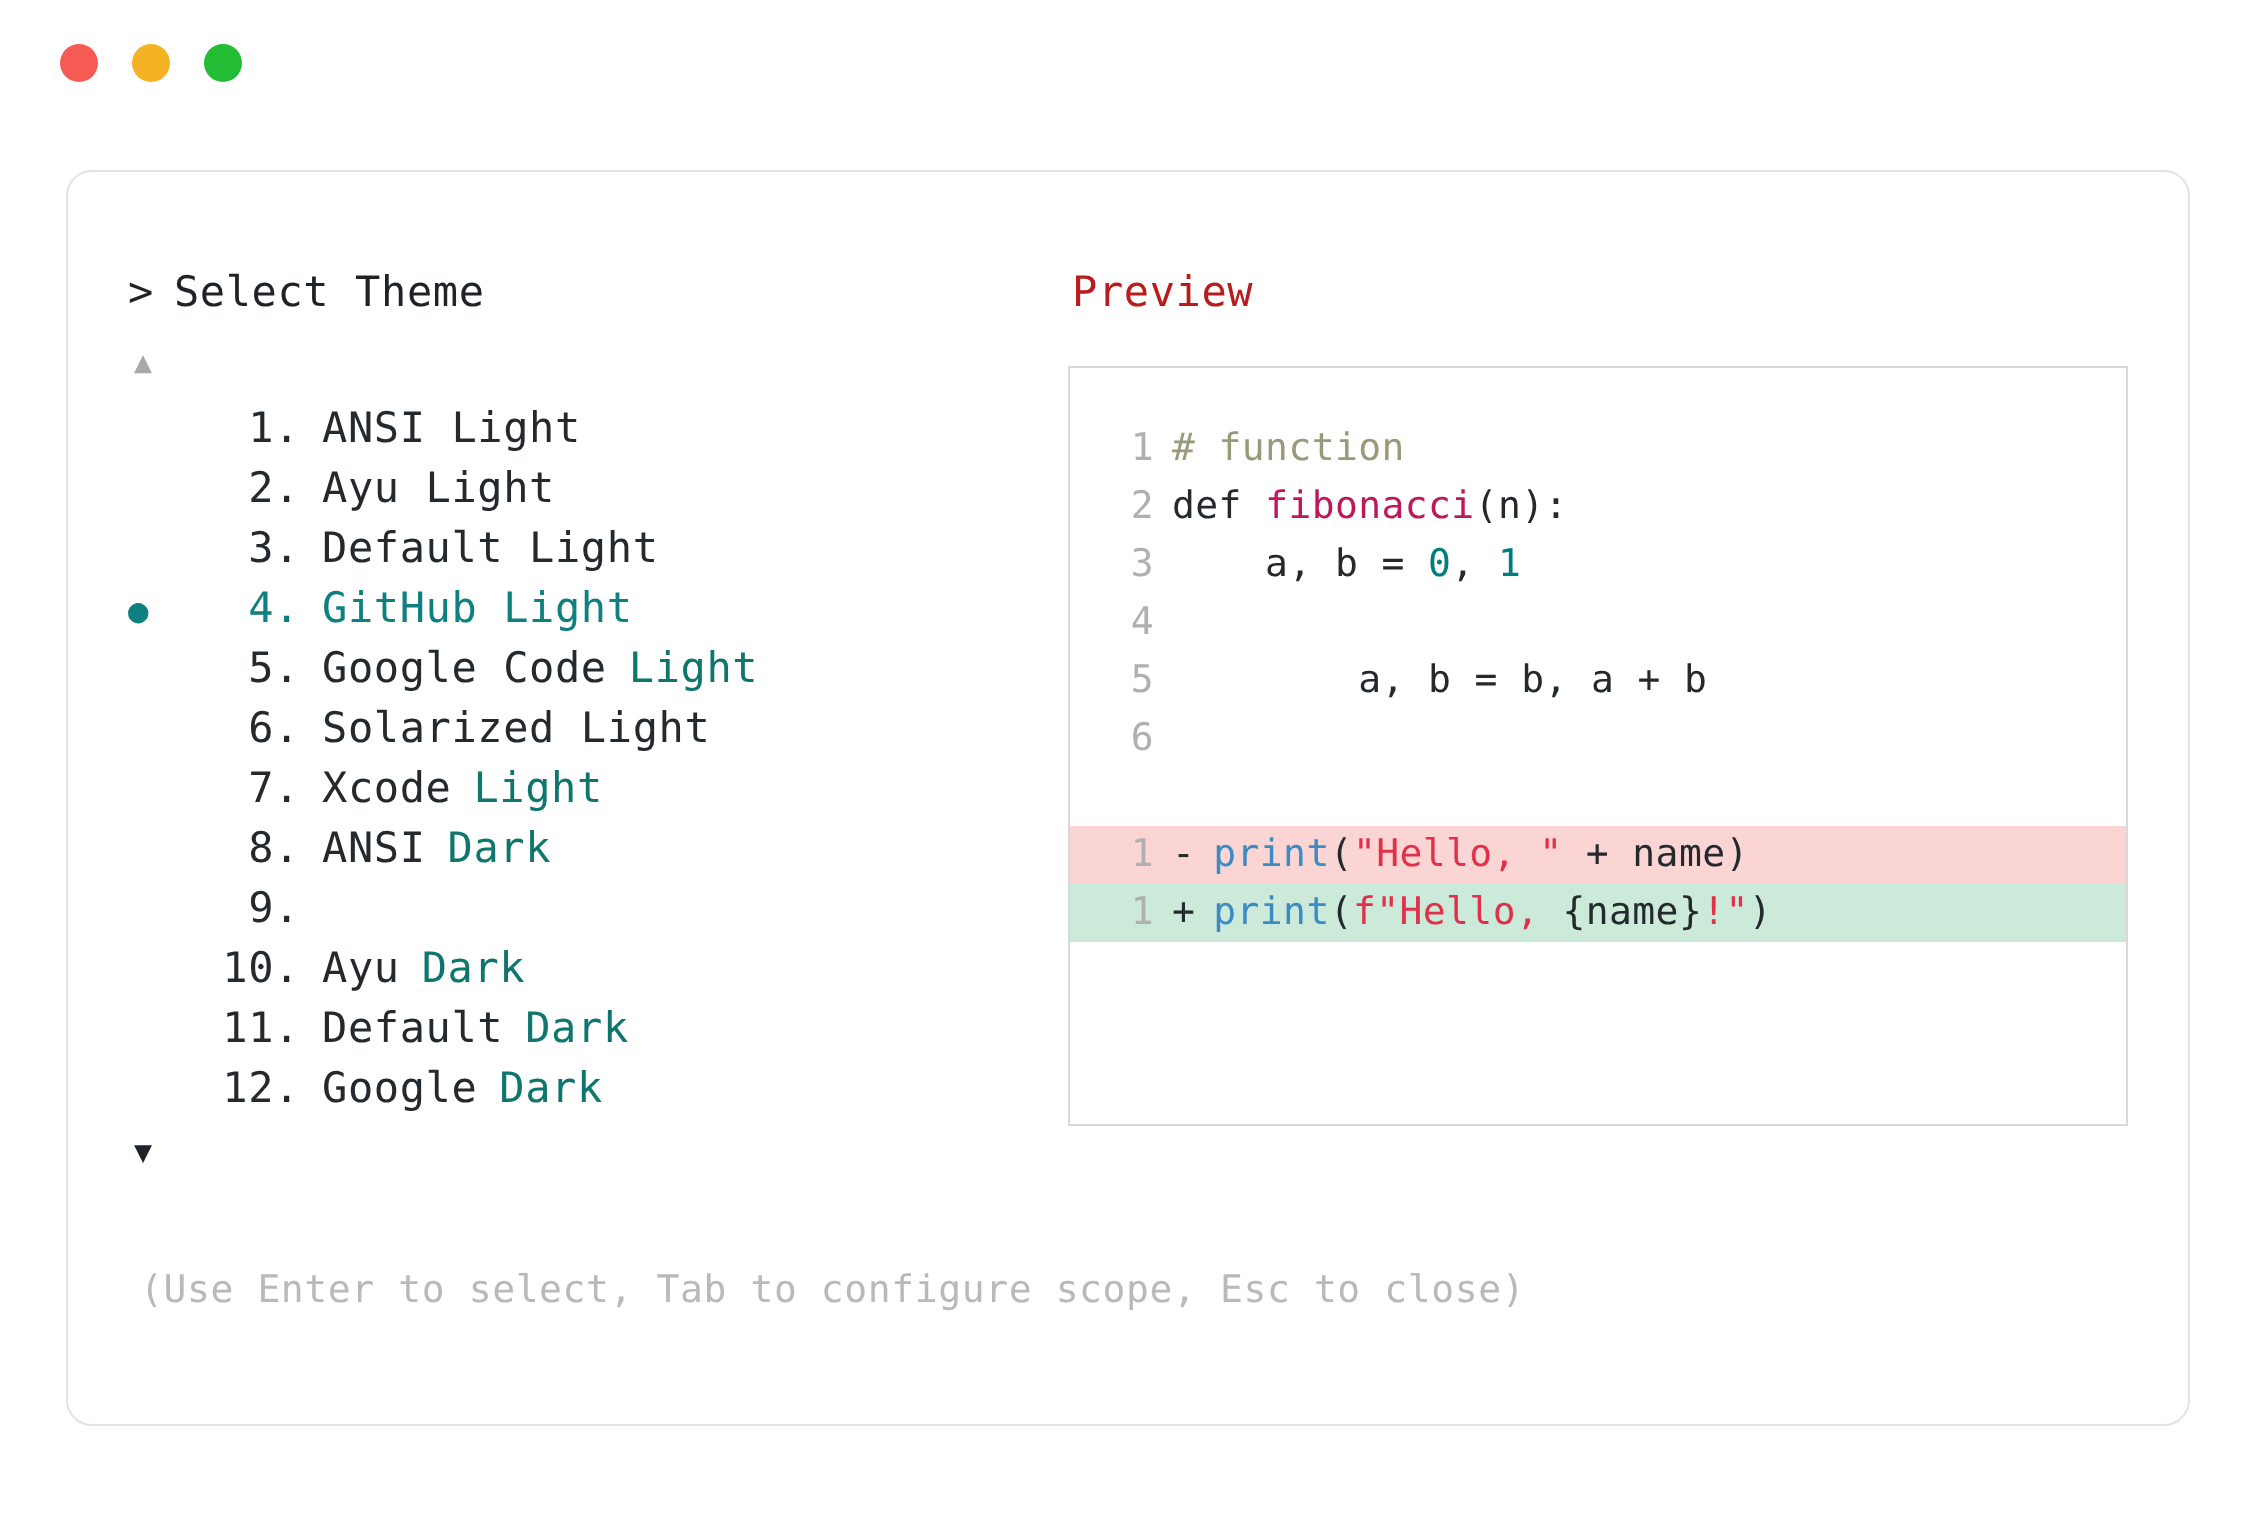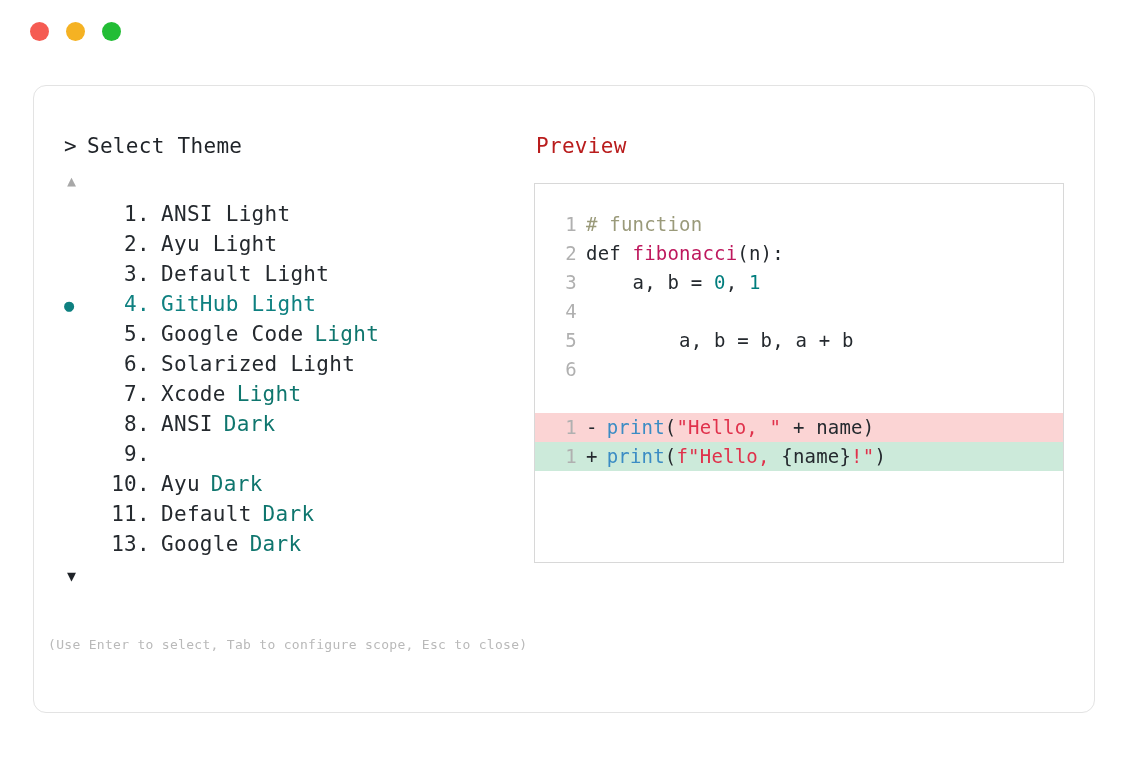--- a/index.html
+++ b/index.html
@@ -162,23 +162,23 @@
   .t-keyword { color: #24292e; }
   .t-func    { color: #be185d; }
   .t-builtin { color: #3b8cc4; }
   .t-number  { color: #007d7d; }
   .t-string  { color: #e0314b; }
   .t-plain   { color: #24292e; }
 
   
   .footer-hint {
     position: absolute;
-    left: 14px;
+    left: 36px;
     top: 545px;
-    font-size: 13px;
+    font-size: 19px;
     line-height: 28px;
     color: #b9b9b9;
     letter-spacing: 0.3px;
     white-space: pre;
   }
 </style>
 </head>
 <body>
 
 <div class="titlebar">
@@ -208,21 +208,21 @@
             <div class="theme-row"><span class="bullet-cell"></span><span class="idx-cell">2.</span><span class="name-cell">Ayu Light</span></div>
             <div class="theme-row"><span class="bullet-cell"></span><span class="idx-cell">3.</span><span class="name-cell">Default Light</span></div>
             <div class="theme-row selected"><span class="bullet-cell">●</span><span class="idx-cell">4.</span><span class="name-cell">GitHub Light</span></div>
             <div class="theme-row"><span class="bullet-cell"></span><span class="idx-cell">5.</span><span class="name-cell">Google Code</span><span class="suffix-cell">Light</span></div>
             <div class="theme-row"><span class="bullet-cell"></span><span class="idx-cell">6.</span><span class="name-cell">Solarized Light</span></div>
             <div class="theme-row"><span class="bullet-cell"></span><span class="idx-cell">7.</span><span class="name-cell">Xcode</span><span class="suffix-cell">Light</span></div>
             <div class="theme-row"><span class="bullet-cell"></span><span class="idx-cell">8.</span><span class="name-cell">ANSI</span><span class="suffix-cell">Dark</span></div>
             <div class="theme-row"><span class="bullet-cell"></span><span class="idx-cell">9.</span></div>
             <div class="theme-row"><span class="bullet-cell"></span><span class="idx-cell">10.</span><span class="name-cell">Ayu</span><span class="suffix-cell">Dark</span></div>
             <div class="theme-row"><span class="bullet-cell"></span><span class="idx-cell">11.</span><span class="name-cell">Default</span><span class="suffix-cell">Dark</span></div>
-            <div class="theme-row"><span class="bullet-cell"></span><span class="idx-cell">13.</span><span class="name-cell">Google</span><span class="suffix-cell">Dark</span></div>
+            <div class="theme-row"><span class="bullet-cell"></span><span class="idx-cell">12.</span><span class="name-cell">Google</span><span class="suffix-cell">Dark</span></div>
           </div>
 
         <div class="scroll-arrow down">▼</div>
       </div>
 
       <div class="col-right">
         <div class="preview-label">Preview</div>
 
         <div class="preview-panel" id="preview-panel">
             <div class="code-line"><span class="gutter">1</span><span class="code-body"><span class="t-comment"># function</span></span></div>

